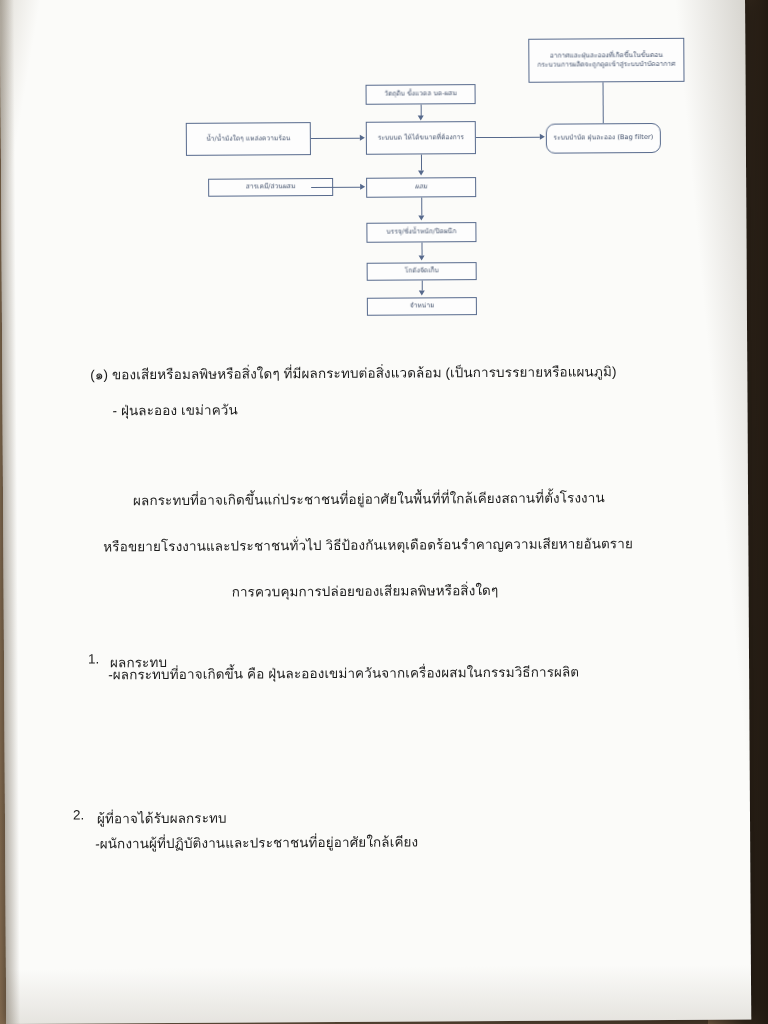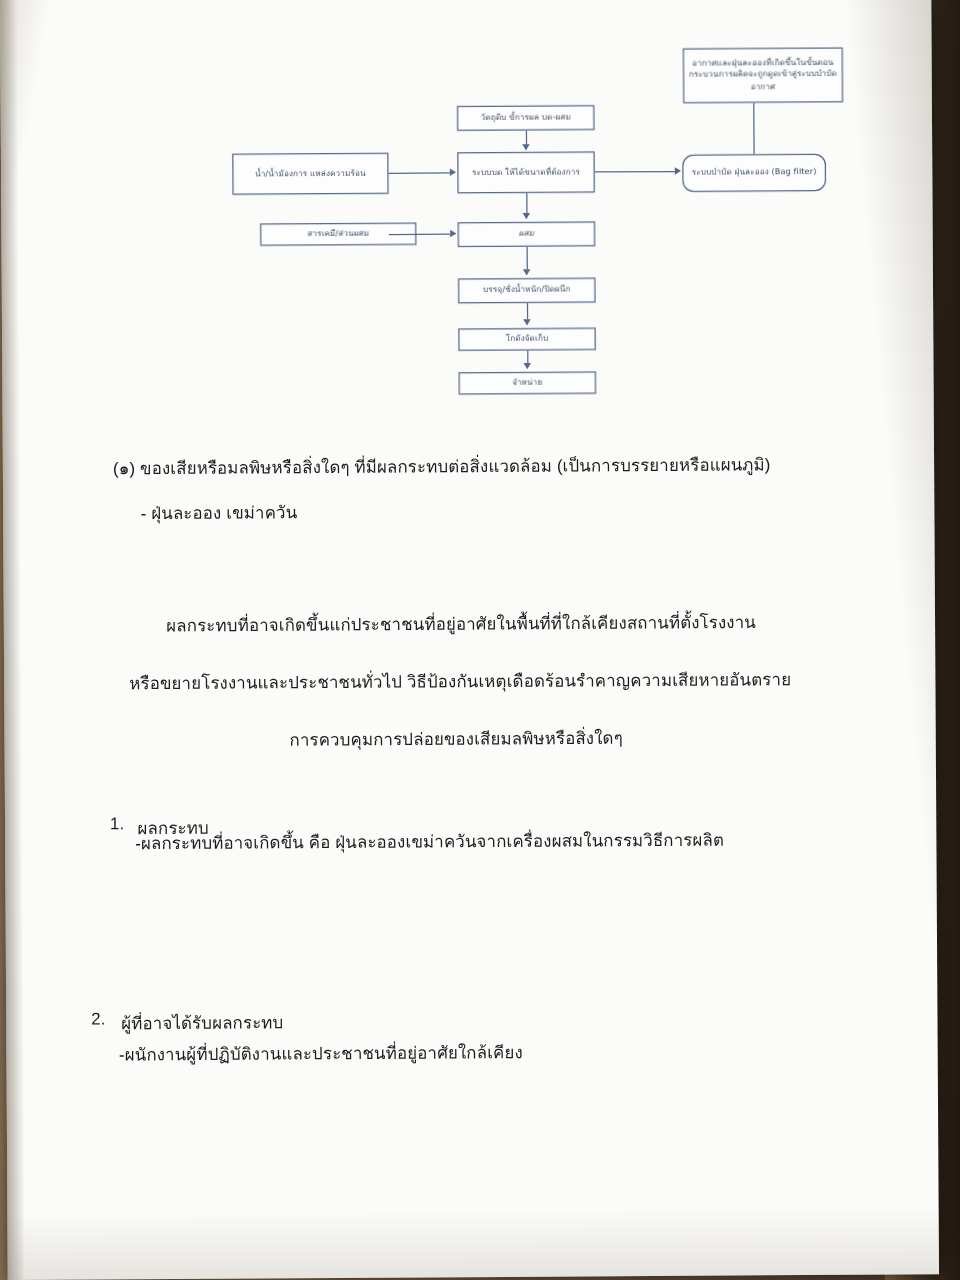--- a/index.html
+++ b/index.html
@@ -142,25 +142,25 @@
 <div id="scene">
   <div id="desk-right"></div>
 
   <div id="page">
     <div id="page-edge-left"></div>
 
     <div class="content">
 
       <div id="diagram">
 
-        <div class="node" style="left:396px; top:10px; width:128px; height:44px;">อากาศและฝุ่นละอองที่เกิดขึ้นในขั้นตอนกระบวนการผลิตจะถูกดูดเข้าสู่ระบบบำบัดอากาศ</div>
-
-        <div class="node" style="left:215px; top:55px; width:110px; height:20px;">วัตถุดิบ ขั้การผล บด-ผสม</div>
-
-        <div class="node" style="left:35px; top:92px; width:125px; height:33px;">น้ำ/น้ำมัองการ แหล่งความร้อน</div>
+        <div class="node" style="left:378px; top:10px; width:156px; height:44px;">อากาศและฝุ่นละอองที่เกิดขึ้นในขั้นตอนกระบวนการผลิตจะถูกดูดเข้าสู่ระบบบำบัดอากาศ</div>
+
+        <div class="node" style="left:215px; top:55px; width:110px; height:20px;">วัตถุดิบ ขั้งแวดล บด-ผสม</div>
+
+        <div class="node" style="left:35px; top:92px; width:125px; height:33px;">น้ำ/น้ำมังใดๆ แหล่งความร้อน</div>
 
         <div class="node" style="left:215px; top:92px; width:110px; height:33px;">ระบบบด ให้ได้ขนาดที่ต้องการ</div>
 
         <div class="node rounded" style="left:395px; top:95px; width:115px; height:30px;">ระบบบำบัด ฝุ่นละออง (Bag filter)</div>
 
         <div class="node" style="left:35px; top:148px; width:125px; height:18px;margin-left:22px;">สารเคมี/ส่วนผสม</div>
 
         <div class="node" style="left:215px; top:148px; width:110px; height:20px;font-style:italic;">ผสม</div>
 
         <div class="node" style="left:215px; top:193px; width:110px; height:20px;">บรรจุ/ชั่งน้ำหนัก/ปิดผนึก</div>

